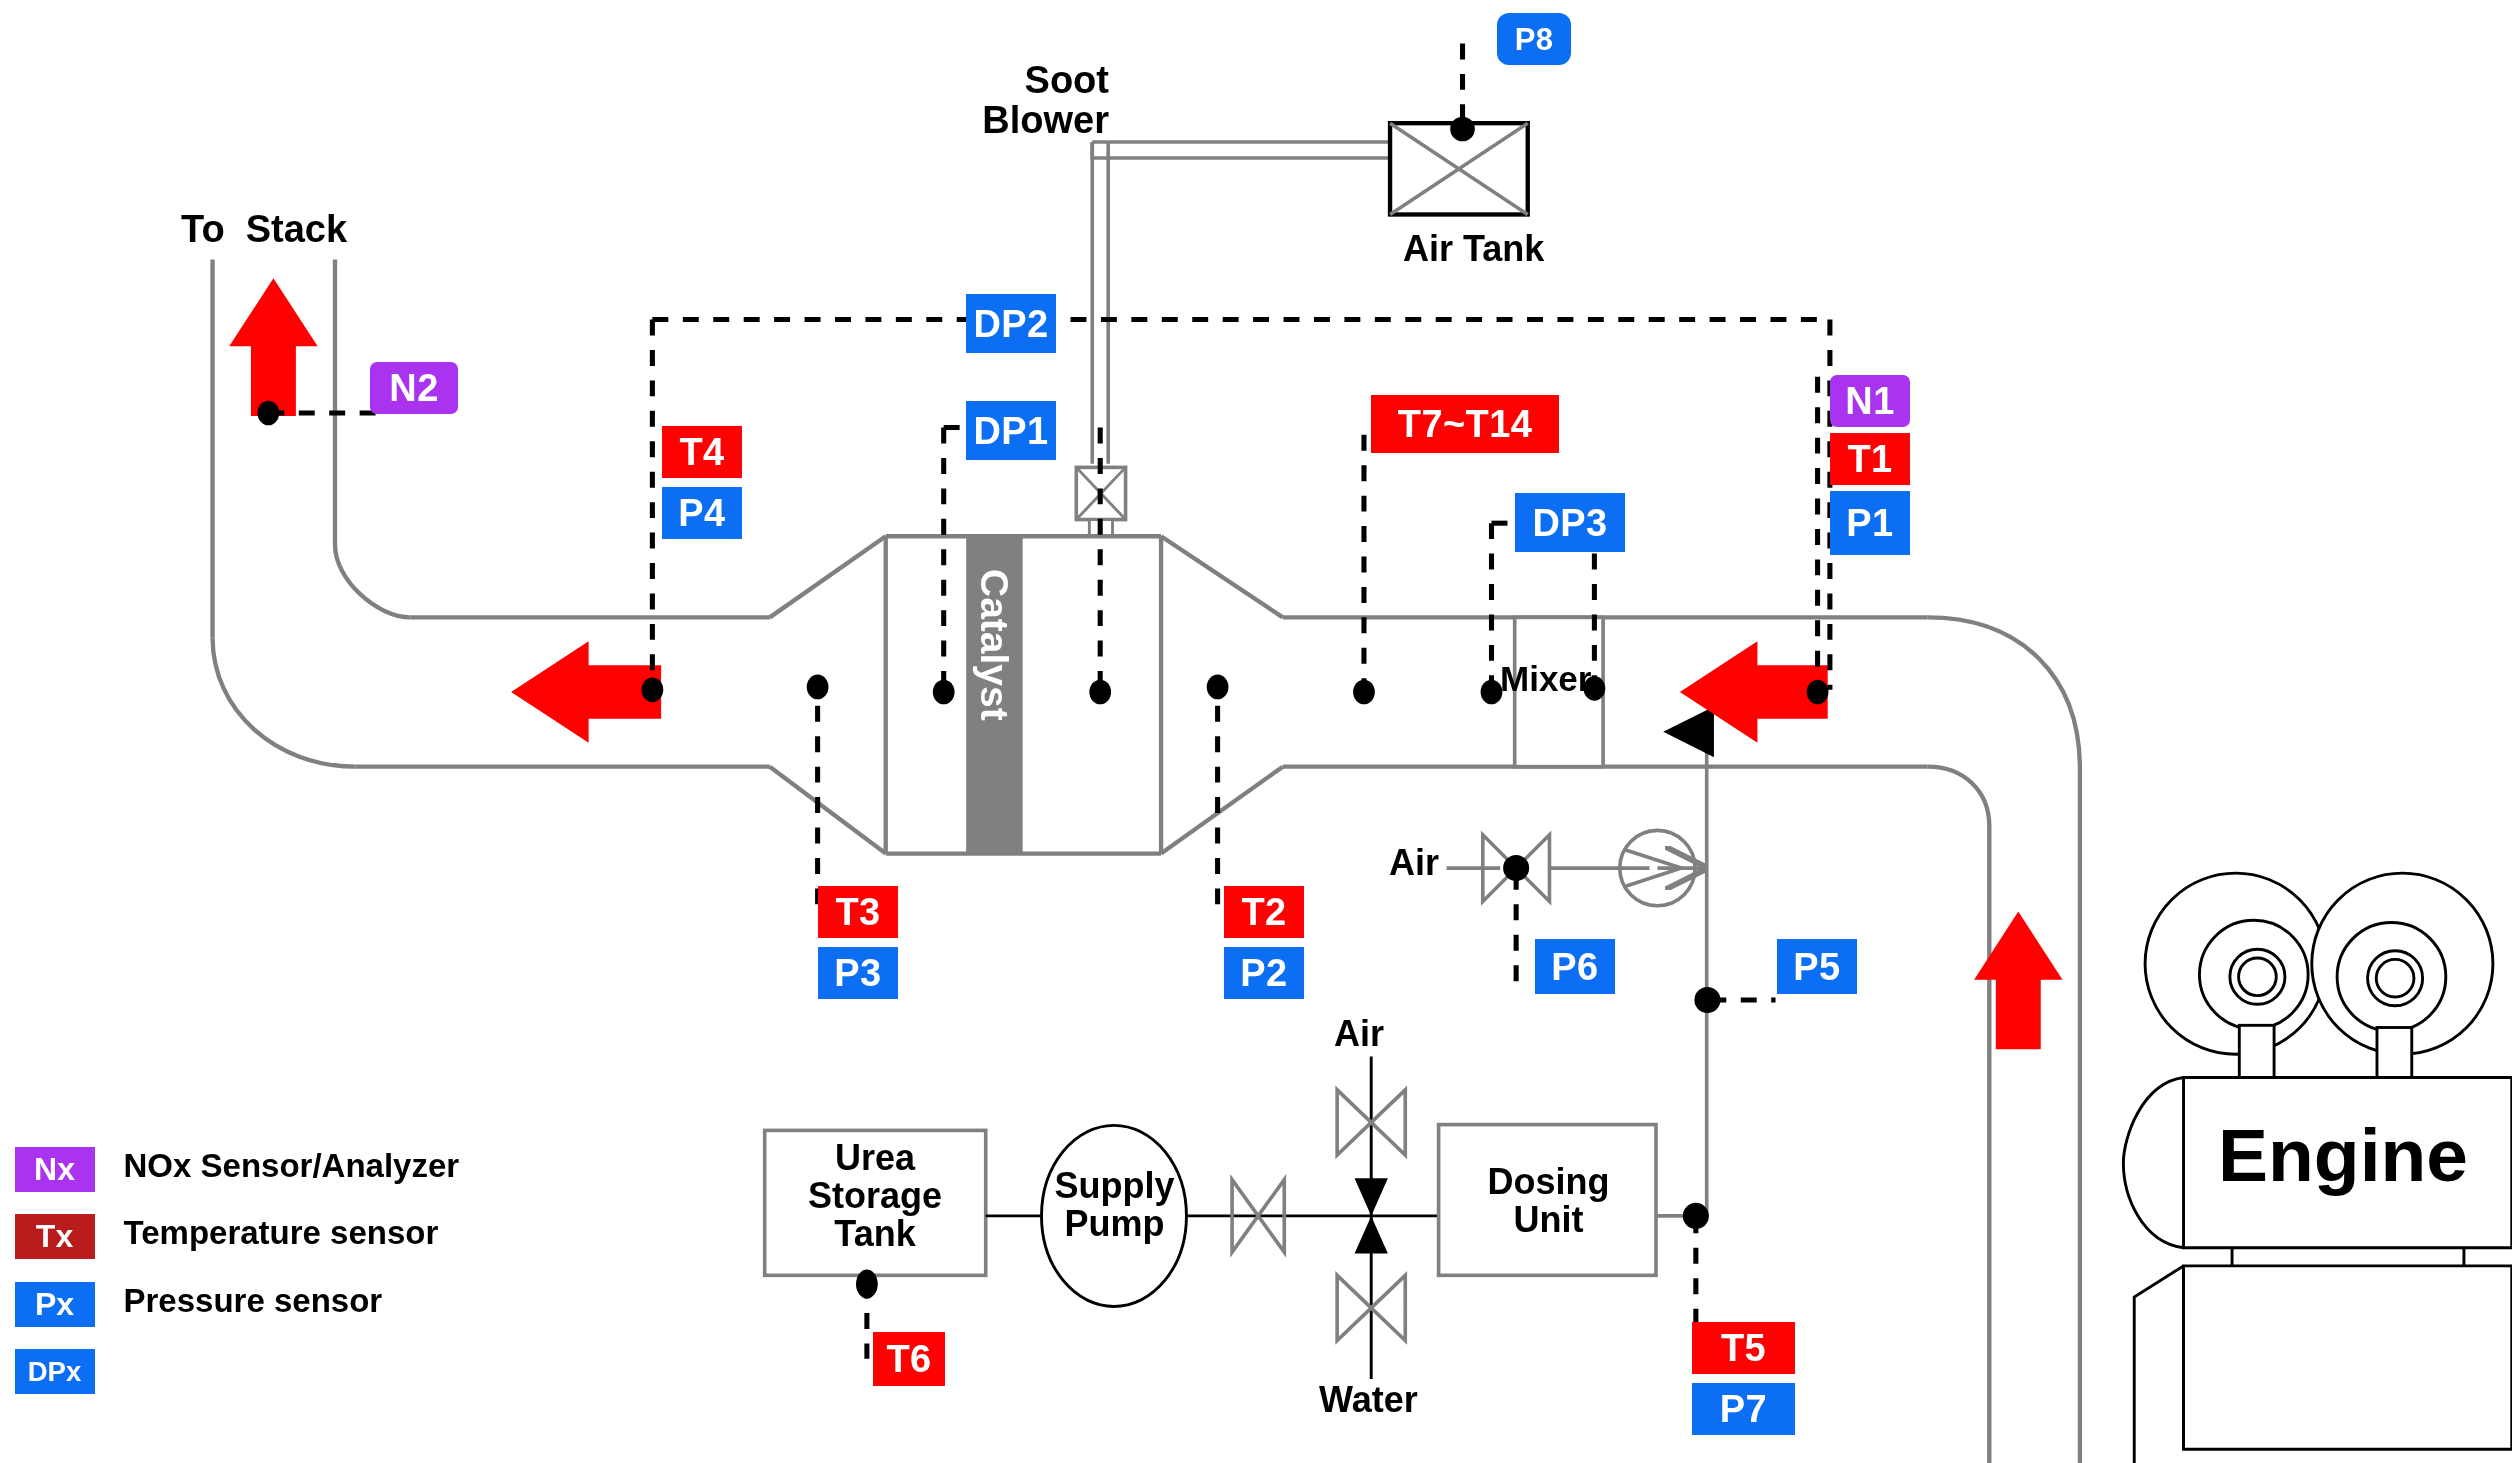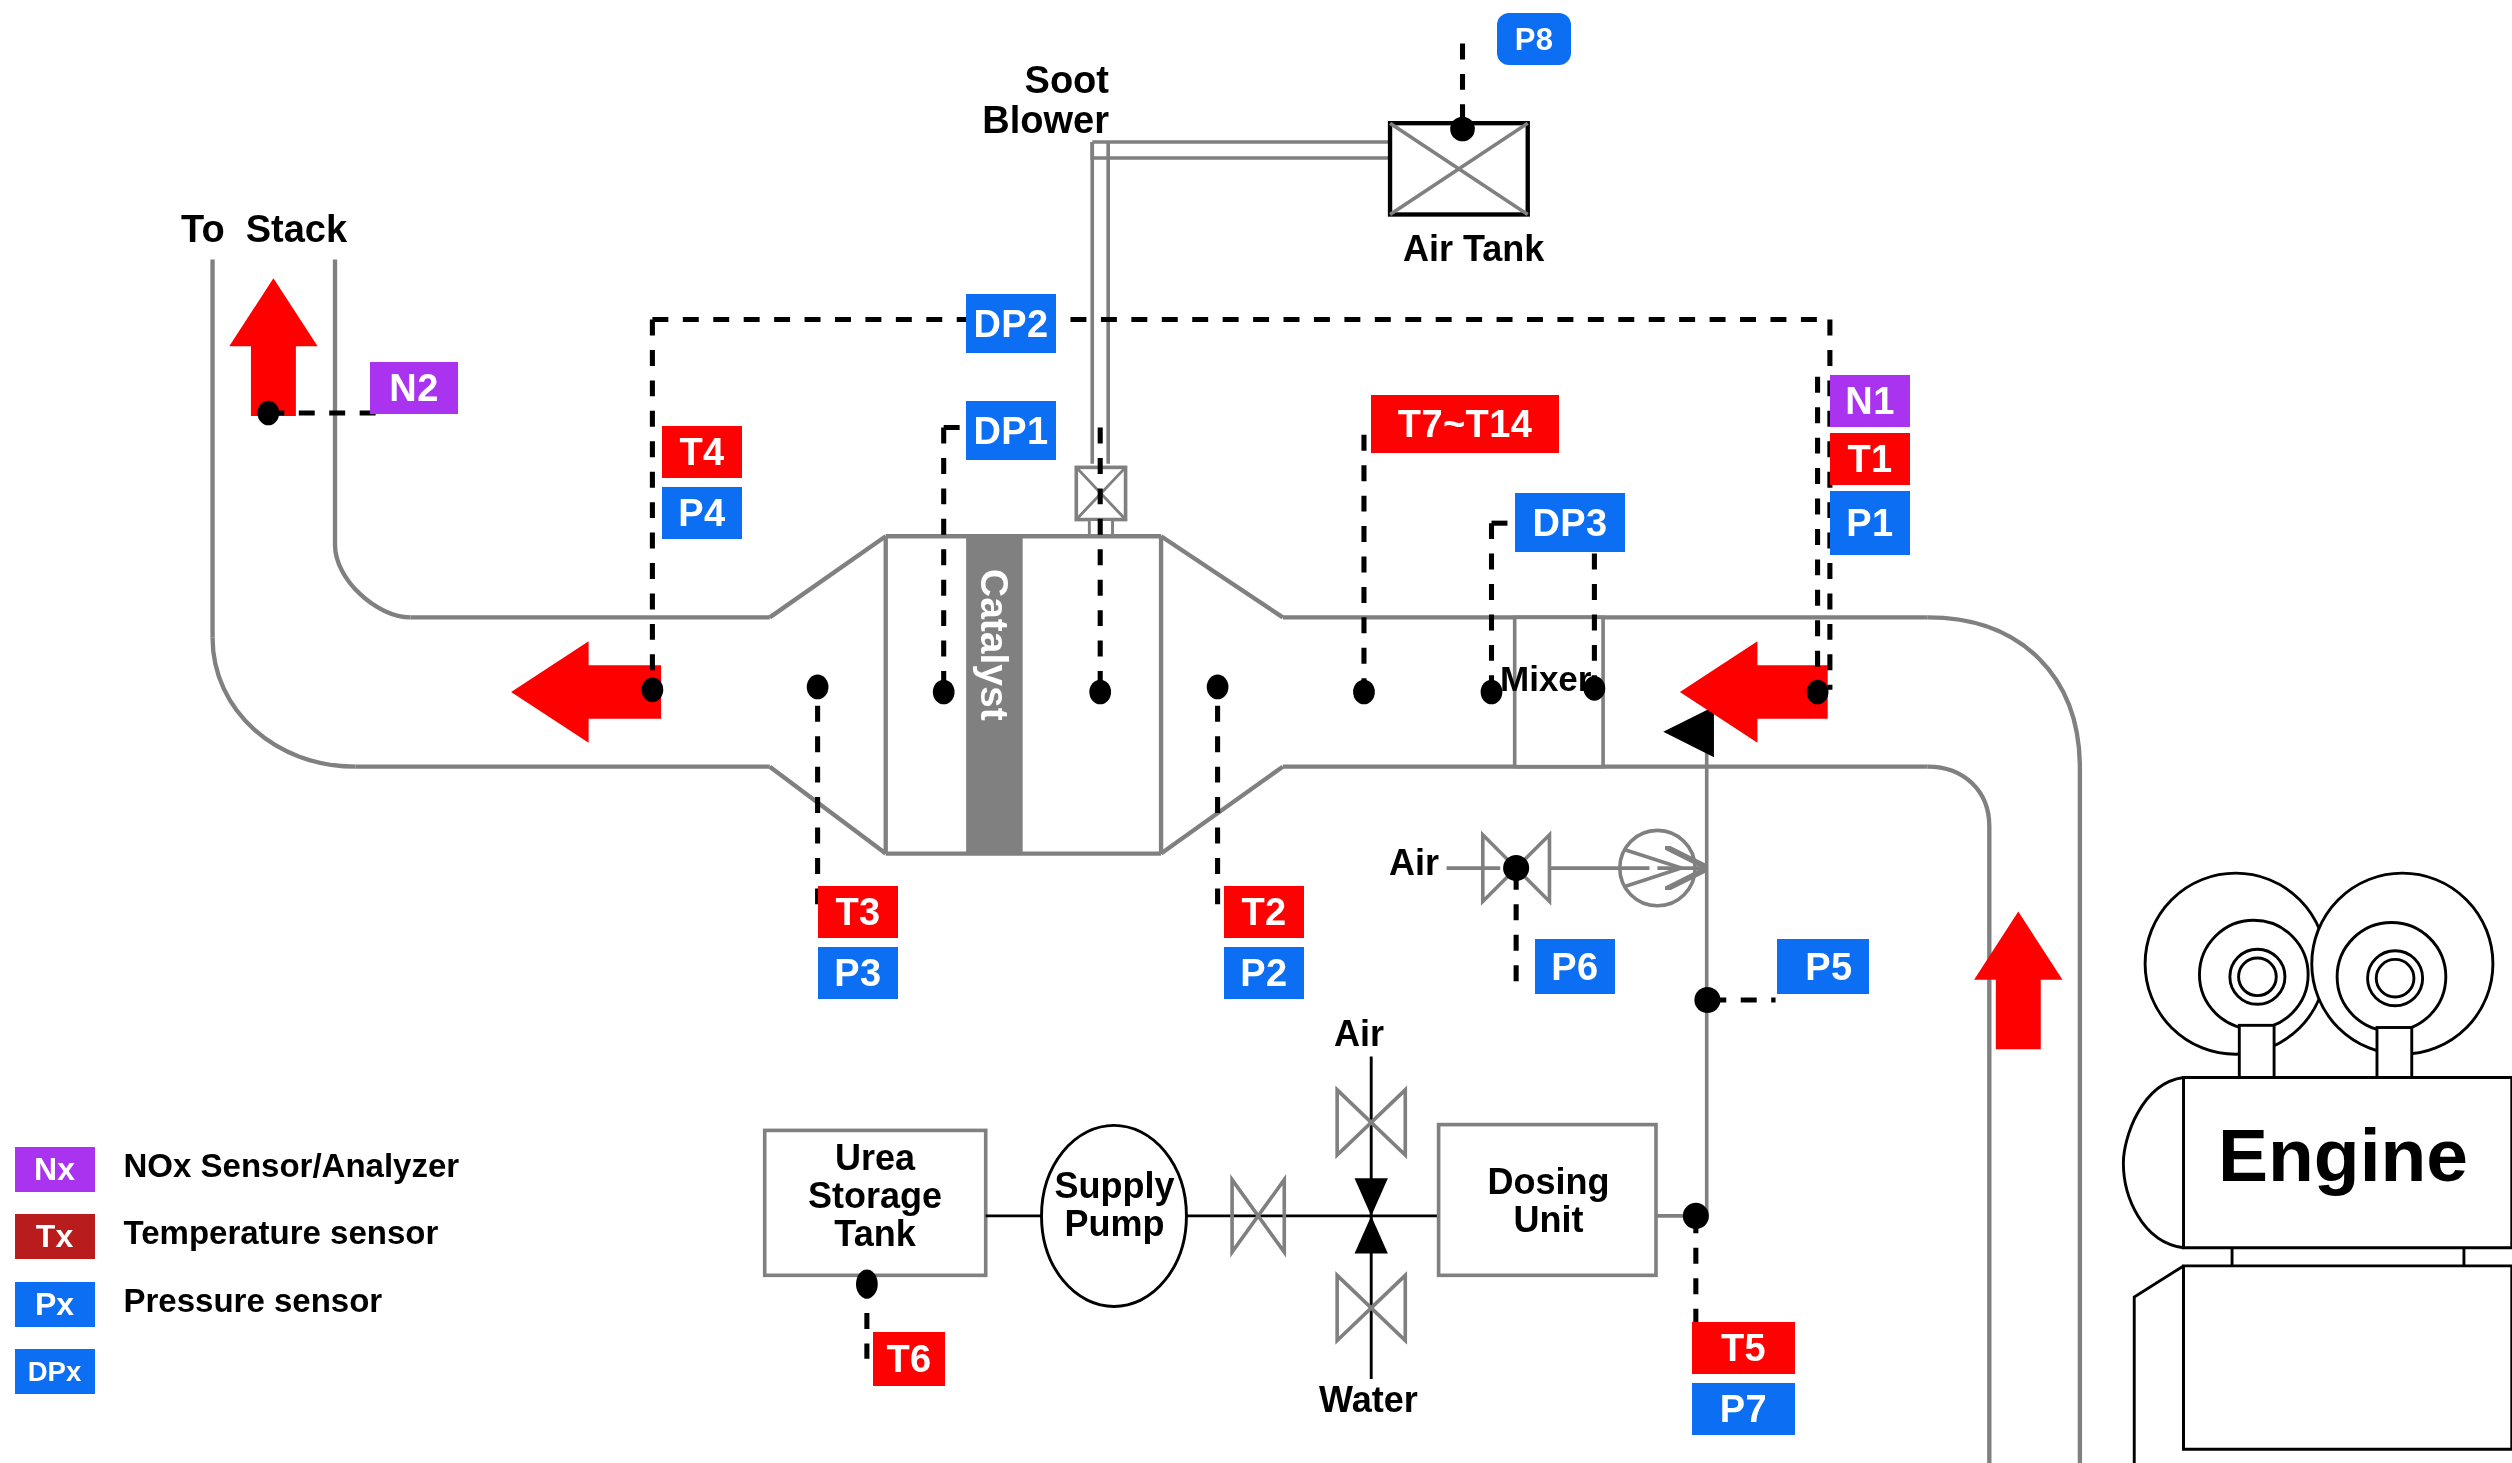--- a/index.html
+++ b/index.html
@@ -5,21 +5,21 @@
 <style>
   html,body{margin:0;padding:0;background:#ffffff;}
   body{font-family:"Liberation Sans", sans-serif;}
   #stage{position:relative;width:2512px;height:1463px;background:#fff;overflow:hidden;}
   svg#diagram{position:absolute;left:0;top:0;width:2512px;height:1463px;}
 
   
   .tag{position:absolute;display:flex;align-items:center;justify-content:center;
        color:#fff;font-weight:bold;line-height:1;letter-spacing:0.4px;
        font-family:"Liberation Sans", sans-serif;}
-  .tag.n{background:#aa33f0;}
+  .tag.n{background:#aa33f0;border-radius:7px;}
   .tag.t{background:#fc0202;}
   .tag.p{background:#0c6ef2;}
 
   
   .txt{position:absolute;color:#000;font-weight:bold;
        font-family:"Liberation Sans", sans-serif;line-height:1.05;white-space:pre;}
 
   
   #legend{position:absolute;left:14.5px;top:1147px;}
   .legrow{display:flex;align-items:flex-start;height:58px;margin-bottom:9.4px;}
@@ -288,21 +288,21 @@
   <div class="tag t" style="left:818px;top:886px;width:80px;height:52px;font-size:38px;">T3</div>
 
   <div class="tag p" style="left:818px;top:947px;width:80px;height:52px;font-size:38px;">P3</div>
 
   <div class="tag t" style="left:1224px;top:886px;width:80px;height:52px;font-size:38px;">T2</div>
 
   <div class="tag p" style="left:1224px;top:947px;width:80px;height:52px;font-size:38px;">P2</div>
 
   <div class="tag p" style="left:1535px;top:939px;width:80px;height:55px;font-size:38px;">P6</div>
 
-  <div class="tag p" style="left:1777px;top:939px;width:80px;height:55px;font-size:38px;padding-left:12px;">P5</div>
+  <div class="tag p" style="left:1777px;top:939px;width:80px;height:55px;font-size:38px;">P5</div>
 
   <div class="tag t" style="left:873px;top:1332px;width:72px;height:54px;font-size:38px;">T6</div>
 
   <div class="tag t" style="left:1692px;top:1322px;width:103px;height:52px;font-size:38px;">T5</div>
 
   <div class="tag p" style="left:1692px;top:1383px;width:103px;height:52px;font-size:38px;">P7</div>
 
   <div id="legend">
     <div class="legrow">
       <div class="legchip" style="background:#aa33f0;">Nx</div>

